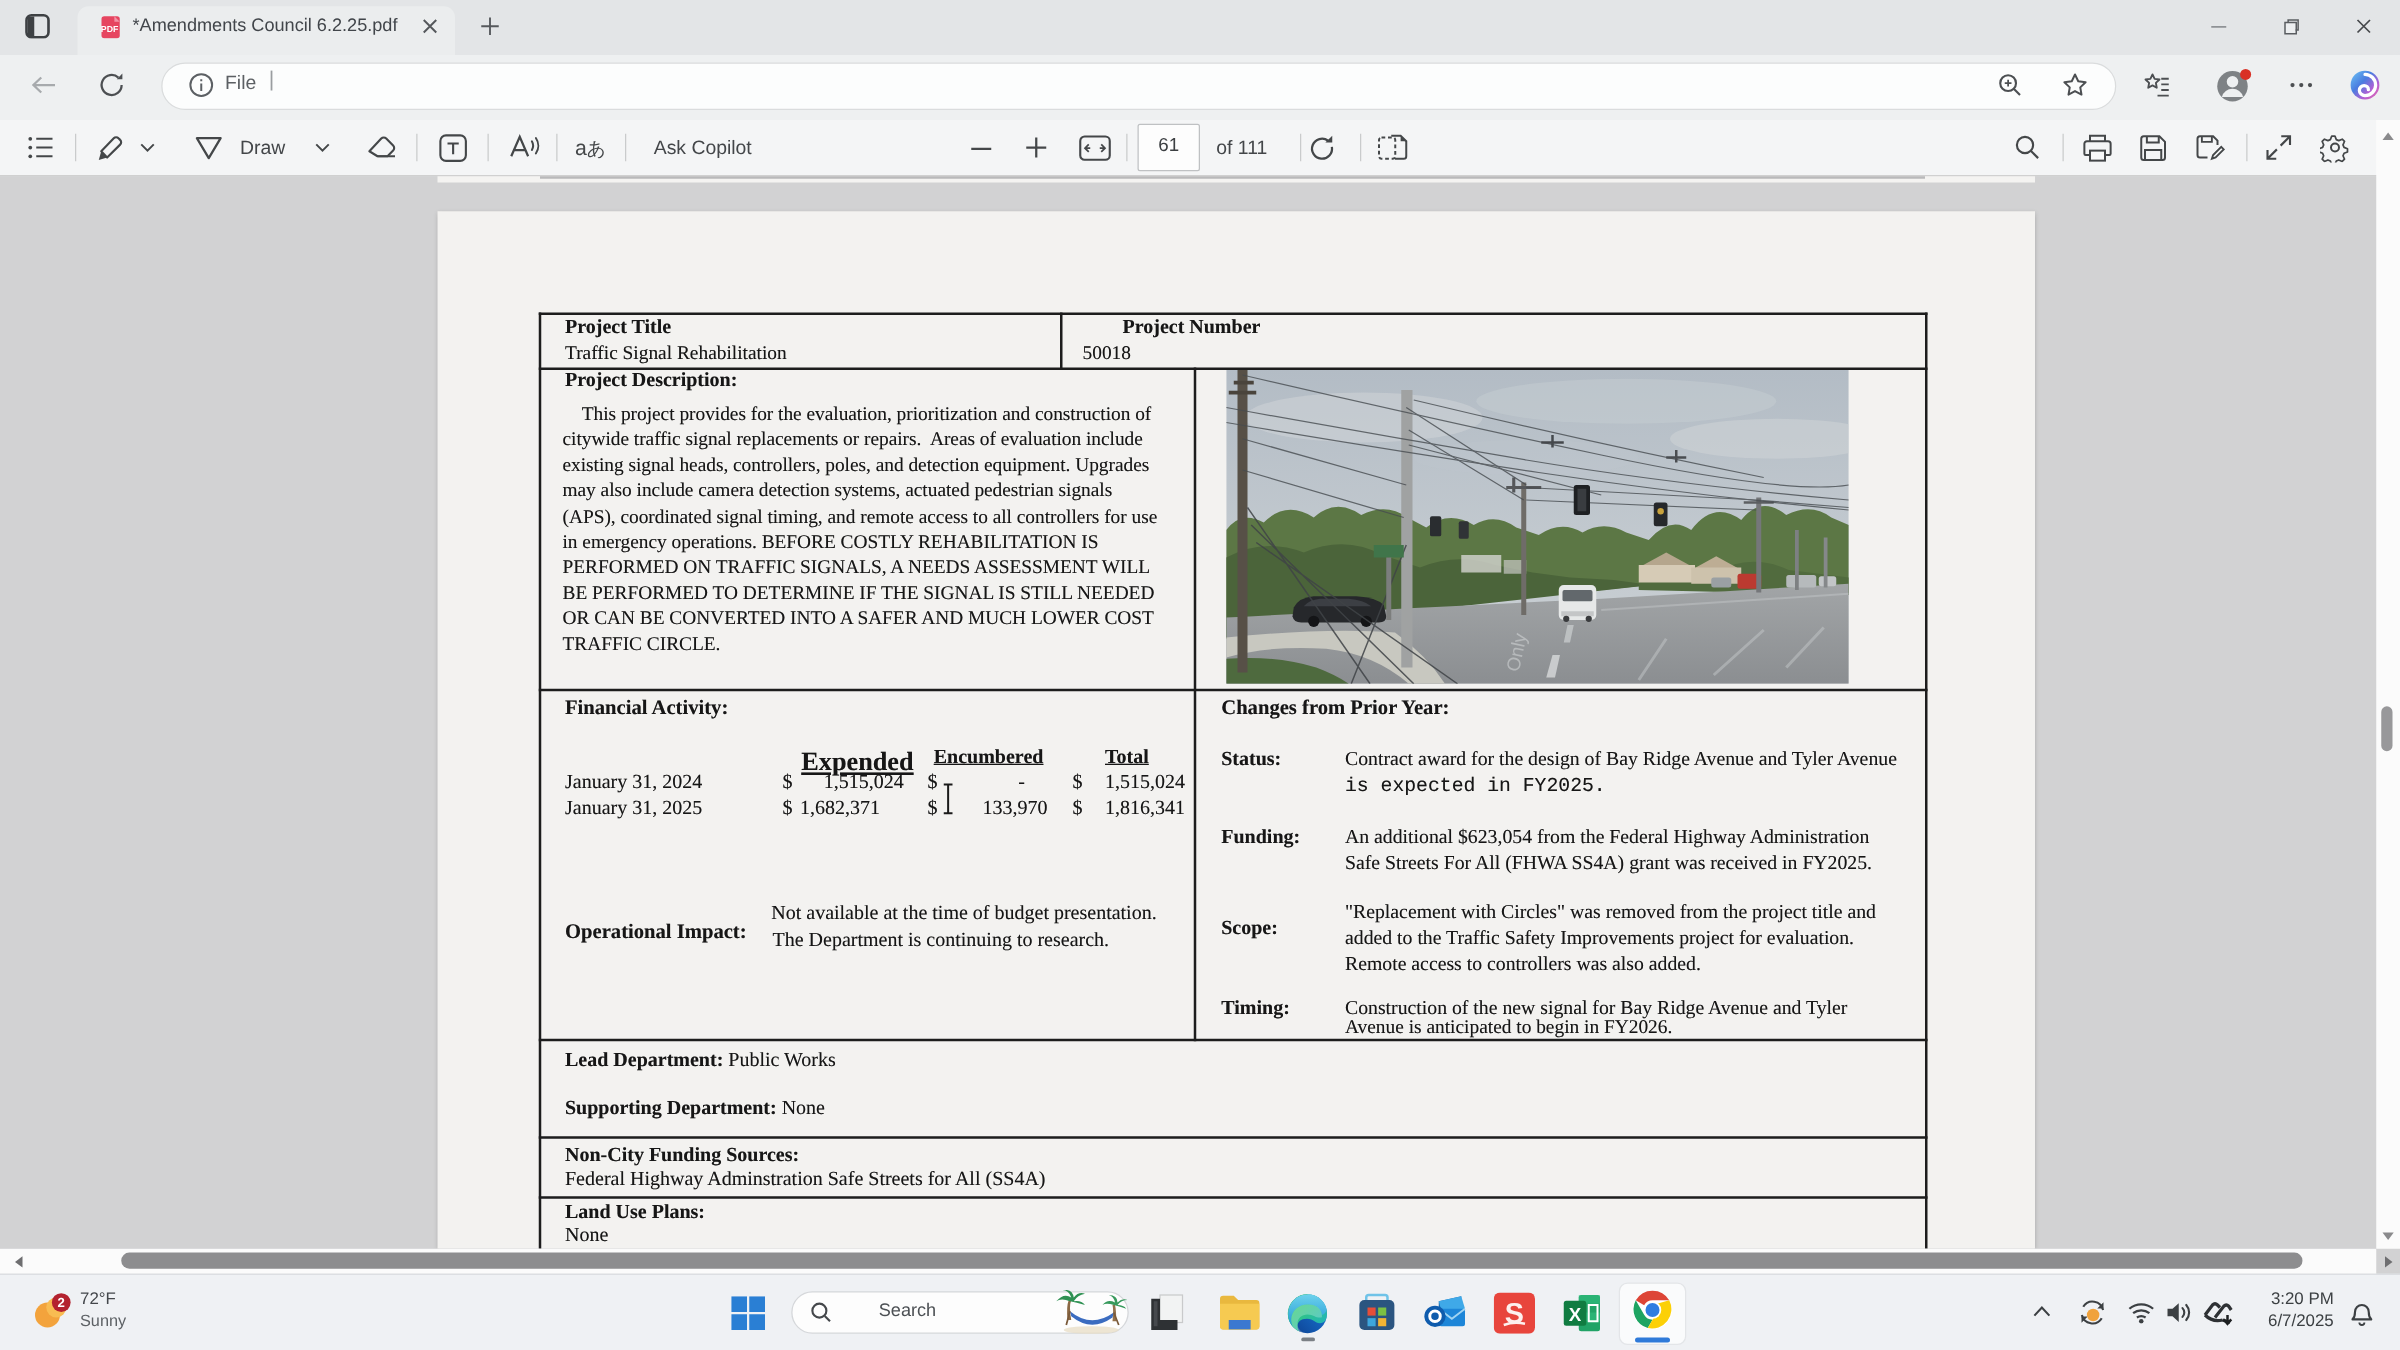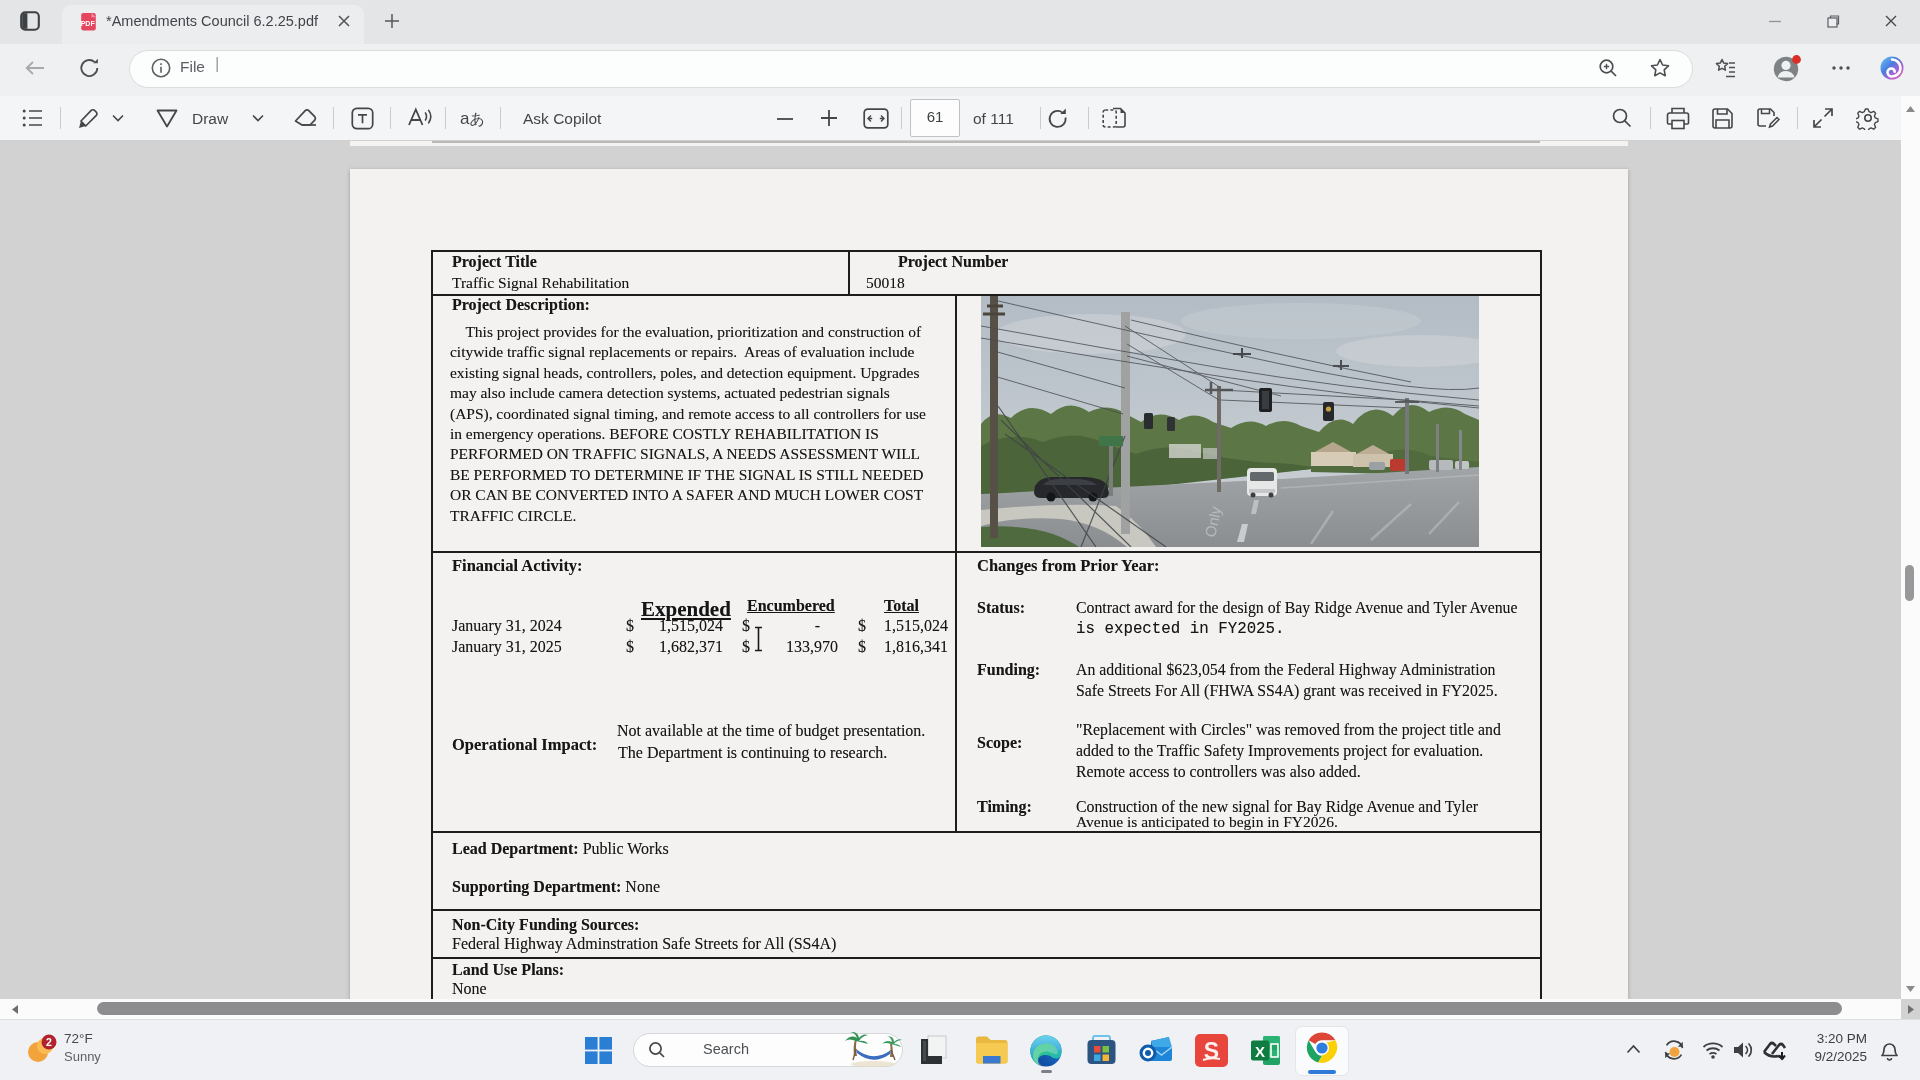--- a/index.html
+++ b/index.html
@@ -235,21 +235,21 @@
   <div class="abs serif b" style="left:884px;top:597px;font-size:16px;text-decoration:underline;">Total</div>
   <div class="abs serif" style="left:452px;top:617px;font-size:16px;">January 31, 2024</div>
   <div class="abs serif" style="left:626px;top:617px;font-size:16px;">$</div>
   <div class="abs serif" style="left:640px;top:617px;width:83px;text-align:right;font-size:16px;">1,515,024</div>
   <div class="abs serif" style="left:742px;top:617px;font-size:16px;">$</div>
   <div class="abs serif" style="left:750px;top:617px;width:70px;text-align:right;font-size:16px;">-</div>
   <div class="abs serif" style="left:858px;top:617px;font-size:16px;">$</div>
   <div class="abs serif" style="left:862px;top:617px;width:86px;text-align:right;font-size:16px;">1,515,024</div>
   <div class="abs serif" style="left:452px;top:638px;font-size:16px;">January 31, 2025</div>
   <div class="abs serif" style="left:626px;top:638px;font-size:16px;">$</div>
-  <div class="abs serif" style="left:640px;top:638px;width:83px;text-align:right;font-size:16px;">1,682,371</div>
+  <div class="abs serif" style="left:640px;top:638px;width:83px;font-size:16px;">1,682,371</div>
   <div class="abs serif" style="left:742px;top:638px;font-size:16px;">$</div>
   <div class="abs serif" style="left:758px;top:638px;width:80px;text-align:right;font-size:16px;">133,970</div>
   <div class="abs serif" style="left:858px;top:638px;font-size:16px;">$</div>
   <div class="abs serif" style="left:862px;top:638px;width:86px;text-align:right;font-size:16px;">1,816,341</div>
   <svg class="abs" style="left:752px;top:626px" width="13" height="26" viewBox="0 0 13 26">
       <path d="M3 1.5h7M3 24.5h7M6.5 1.5v23" fill="none" stroke="#1a1a1a" stroke-width="1.6"></path>
     </svg>
   <div class="abs serif b" style="left:452px;top:735px;font-size:16.5px;">Operational Impact:</div>
   <div class="abs serif" style="left:617px;top:722px;font-size:16px;">Not available at the time of budget presentation.</div>
   <div class="abs serif" style="left:618px;top:744px;font-size:16px;">The Department is continuing to research.</div>
@@ -512,18 +512,18 @@
   <svg class="abs" style="left:1732px;top:1040px" width="22" height="20" viewBox="0 0 22 20">
       <path d="M2 7h4l5-4.5v15L6 13H2z" fill="#3c4043"></path>
       <path d="M14 6.5a5 5 0 0 1 0 7M17 4a9 9 0 0 1 0 12" fill="none" stroke="#3c4043" stroke-width="1.7" stroke-linecap="round"></path>
     </svg>
   <svg class="abs" style="left:1762px;top:1038px" width="28" height="24" viewBox="0 0 28 24">
       <path d="M2 14 L8 6 Q10 4 12 6 L14 8 M10 16 L17 7 Q19 5 21 7 L23 10" fill="none" stroke="#2e3134" stroke-width="2.6"></path>
       <path d="M2 14 Q8 20 16 18 M16 18 l6 2" stroke="#2e3134" stroke-width="2.6" fill="none"></path>
       <path d="M20 14v6M17 17.5l3 3.5 3-3.5" fill="none" stroke="#1d1f21" stroke-width="2"></path>
     </svg>
   <div class="abs" style="left:1805px;top:1031px;width:62px;text-align:right;font-size:13.5px;color:#3c4043;">3:20 PM</div>
-  <div class="abs" style="left:1805px;top:1049px;width:62px;text-align:right;font-size:13.5px;color:#3c4043;">9/2/2025</div>
+  <div class="abs" style="left:1805px;top:1049px;width:62px;text-align:right;font-size:13.5px;color:#3c4043;">6/7/2025</div>
   <svg class="abs" style="left:1878px;top:1039px" width="22" height="22" viewBox="0 0 22 22">
       <path d="M4 16.5 C5.5 15 6 13 6 10.5 A5.5 5.5 0 0 1 17 10.5 C17 13 17.5 15 19 16.5 Z" fill="none" stroke="#3c4043" stroke-width="1.7" stroke-linejoin="round"></path>
       <path d="M9.5 19 a2 2 0 0 0 4 0" fill="none" stroke="#3c4043" stroke-width="1.5"></path>
     </svg>
 </div>
 
 </body></html>

